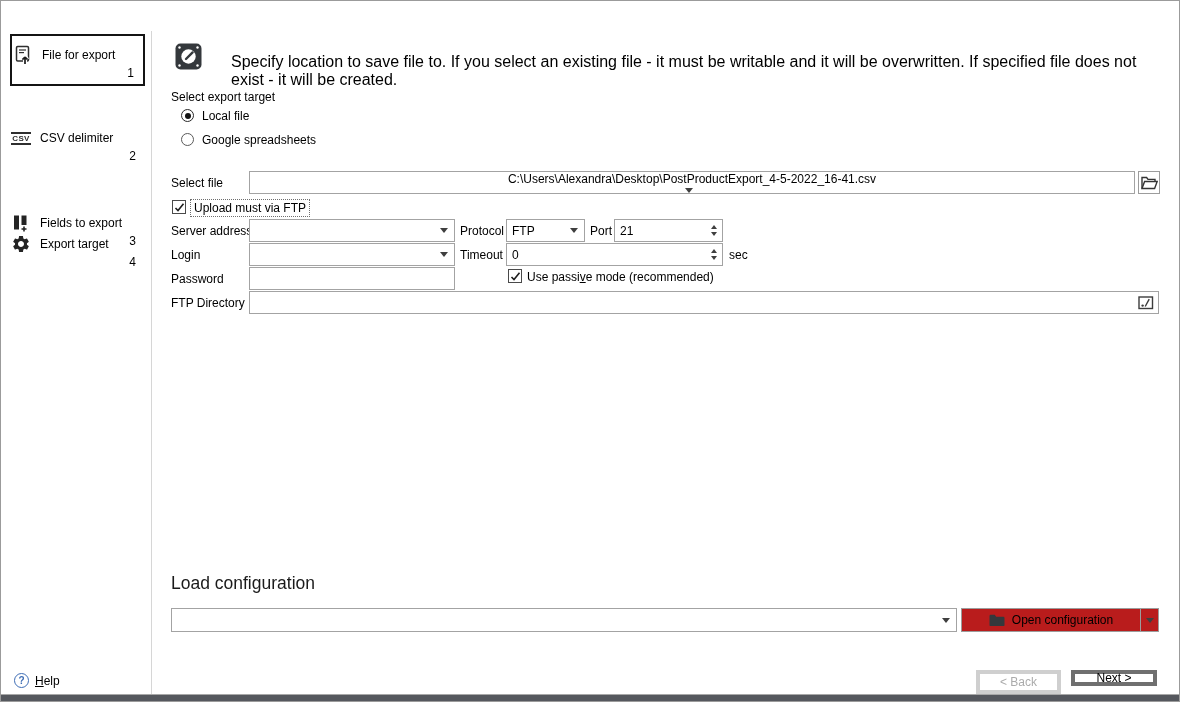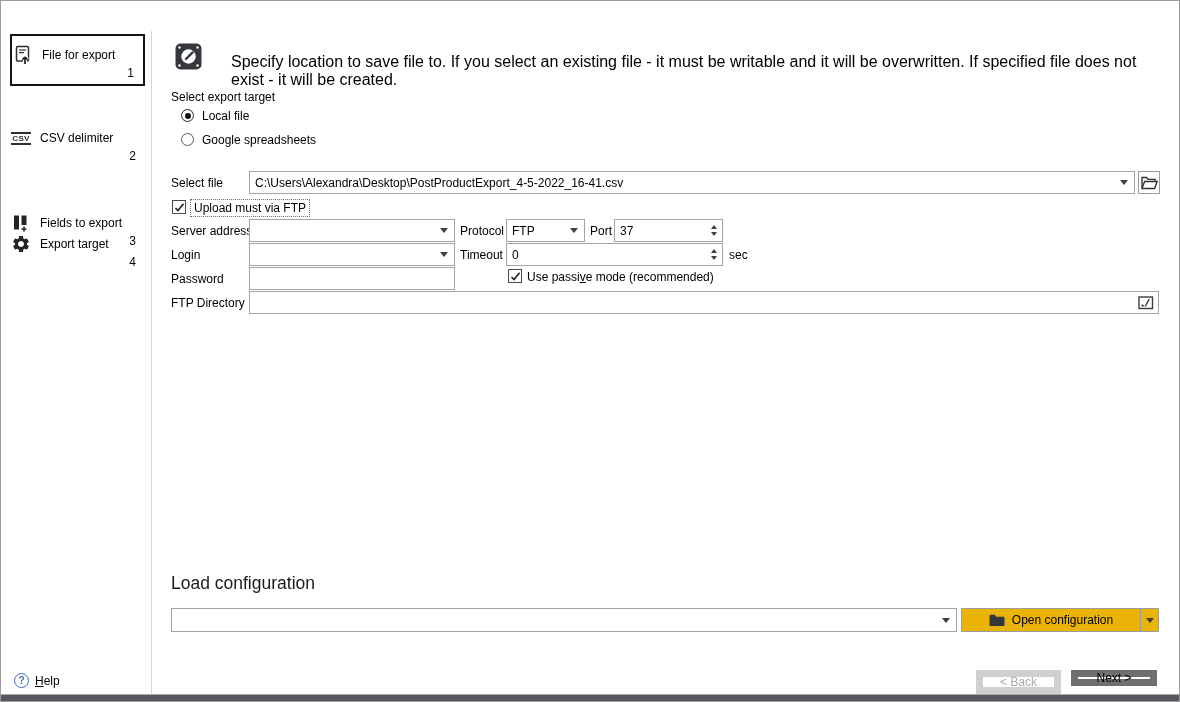--- a/index.html
+++ b/index.html
@@ -39,25 +39,25 @@
   .spinner{display:flex;flex-direction:column;justify-content:center;gap:3px;margin-right:5px;}
   .spin-up{width:0;height:0;border-left:3.5px solid transparent;border-right:3.5px solid transparent;border-bottom:4.5px solid #3f3f3f;}
   .spin-dn{width:0;height:0;border-left:3.5px solid transparent;border-right:3.5px solid transparent;border-top:4.5px solid #3f3f3f;}
   
   .radio{position:absolute;width:13px;height:13px;border-radius:50%;border:1px solid #5a5a5a;background:#fff;box-sizing:border-box;}
   .radio.sel{border-color:#2a2a2a;}
   .radio.sel::after{content:'';position:absolute;left:2.5px;top:2.5px;width:6px;height:6px;border-radius:50%;background:#111;}
   .checkbox{position:absolute;width:14px;height:14px;border:1px solid #4a4a4a;background:#fff;box-sizing:border-box;display:flex;align-items:center;justify-content:center;}
   .chk-label-dotted{outline:1px dotted #6e6e6e;padding:1px 3px;}
   
-  .btn{position:absolute;box-sizing:border-box;background:#fff;border:7px solid #a16207;display:flex;align-items:center;justify-content:center;font-size:12px;cursor:pointer;}
+  .btn{position:absolute;box-sizing:border-box;background:#fff;border:4px solid #a16207;display:flex;align-items:center;justify-content:center;font-size:12px;cursor:pointer;}
   .btn.default{border-color:#6f6f6f;}
   .btn.disabled{color:#ababab;border-color:#cfcfcf;cursor:default;}
   .folder-btn{position:absolute;box-sizing:border-box;border:1px solid #9c9c9c;background:#fff;display:flex;align-items:center;justify-content:center;cursor:pointer;}
-  .split-btn{position:absolute;display:flex;box-sizing:border-box;border:1px solid #9c9c9c;background:#eab308;height:24px;cursor:pointer;}
+  .split-btn{position:absolute;display:flex;box-sizing:border-box;border:1px solid #9c9c9c;background:#b91c1c;height:24px;cursor:pointer;}
   .split-main{flex:1;display:flex;align-items:center;justify-content:center;gap:7px;font-size:12px;}
   .split-arrow{width:17px;border-left:1px solid #9c9c9c;display:flex;align-items:center;justify-content:center;}
   .section-title{position:absolute;left:170px;top:572px;font-size:17.5px;color:#1a1a1a;}
   
   .help-link{position:absolute;left:13px;top:672px;display:flex;align-items:center;gap:6px;cursor:pointer;}
   .help-circle{width:15px;height:15px;border-radius:50%;border:1.4px solid #3e6db5;color:#3e6db5;font-size:10px;font-weight:bold;display:flex;align-items:center;justify-content:center;box-sizing:border-box;}
   u.mn{text-decoration:underline;}
   .ftpdir-icon{margin-right:4px;display:flex;}
 </style>
 </head>
@@ -136,21 +136,21 @@
 
   <span class="label" style="left:170px;top:89px;">Select export target</span>
 
   <span class="radio sel" style="left:180px;top:108px;"></span>
   <span class="label" style="left:201px;top:108px;">Local file</span>
 
   <span class="radio" style="left:180px;top:132px;"></span>
   <span class="label" style="left:201px;top:132px;">Google spreadsheets</span>
 
   <span class="label" style="left:170px;top:175px;">Select file</span>
-  <div class="combo" style="left:248px;top:170px;width:886px;">
+  <div class="combo" style="left:248px;top:170px;width:886px;flex-direction:column;">
     <span class="combo-text">C:\Users\Alexandra\Desktop\PostProductExport_4-5-2022_16-41.csv</span>
     <span class="dd-arrow"></span>
   </div>
   <div class="folder-btn" style="left:1137px;top:170px;width:22px;height:23px;">
     <svg width="17" height="14" viewBox="0 0 17 14">
       <path d="M1 12.5 V1.5 h4.6 l1.4 1.9 H14 v2.1" fill="#fff" stroke="#333" stroke-width="1.4"></path>
       <path d="M1 12.5 L3.6 5.5 H16.2 l-2.6 7 z" fill="#fff" stroke="#333" stroke-width="1.4"></path>
     </svg>
   </div>
 
@@ -166,21 +166,21 @@
     <span class="combo-text"></span>
     <span class="dd-arrow"></span>
   </div>
   <span class="label" style="left:459px;top:223px;">Protocol</span>
   <div class="combo" style="left:505px;top:218px;width:79px;">
     <span class="combo-text">FTP</span>
     <span class="dd-arrow"></span>
   </div>
   <span class="label" style="left:589px;top:223px;">Port</span>
   <div class="field" style="left:613px;top:218px;width:109px;">
-    <span class="field-text">37</span>
+    <span class="field-text">21</span>
     <span class="spinner">
         <i class="spin-up"></i>
         <i class="spin-dn"></i>
       </span>
   </div>
 
   <span class="label" style="left:170px;top:247px;">Login</span>
   <div class="combo" style="left:248px;top:242px;width:206px;">
     <span class="combo-text"></span>
     <span class="dd-arrow"></span>

